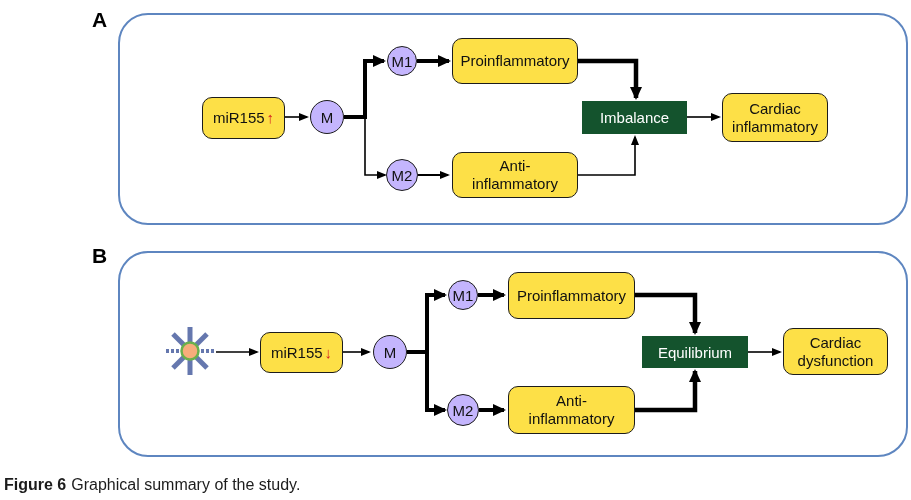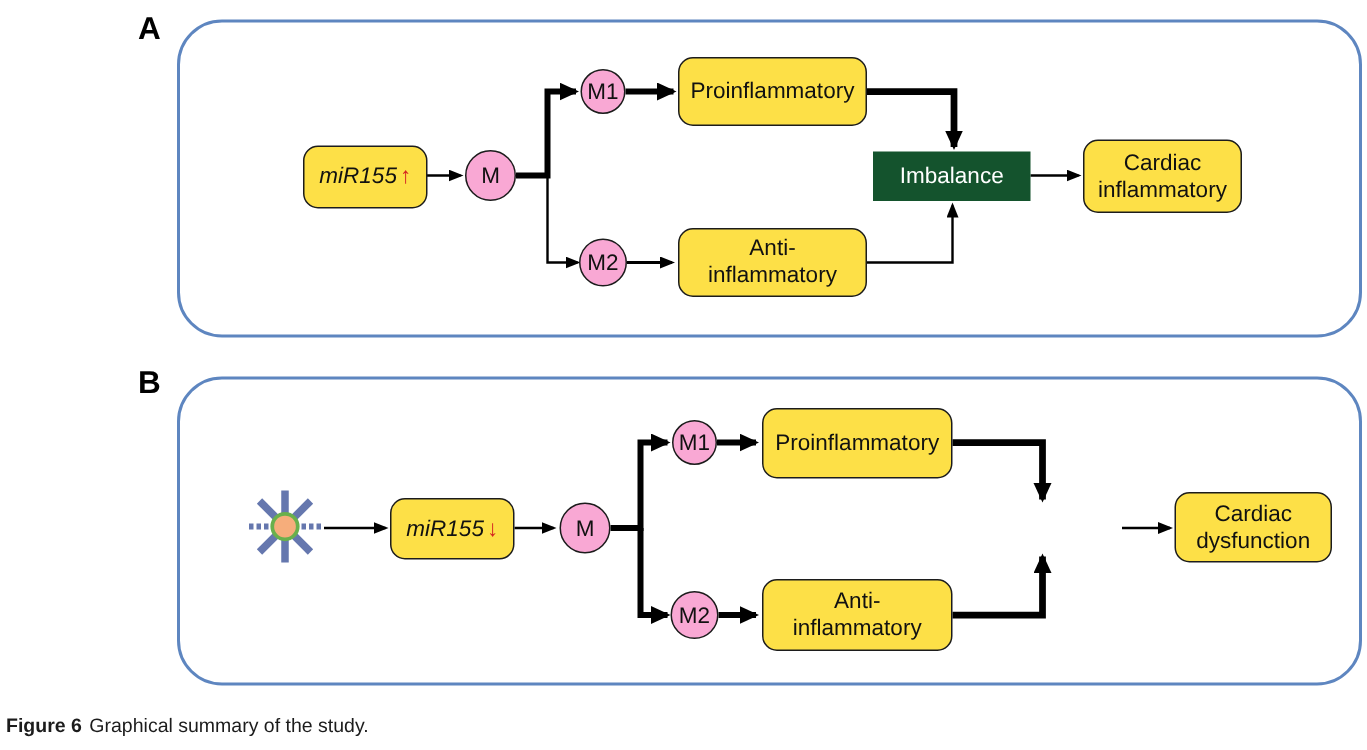--- a/index.html
+++ b/index.html
@@ -20,23 +20,23 @@
   #label-a{ left:92px; top:8px; }
   #label-b{ left:92px; top:244px; }
   svg.overlay{
     position:absolute; left:0; top:0; z-index:2; pointer-events:none;
   }
   .box{
     position:absolute; background:#fde047; border:1.7px solid #1c1c1c; border-radius:10px;
     display:flex; flex-direction:column; align-items:center; justify-content:center;
     font-size:15px; line-height:1.2; text-align:center; z-index:3; box-sizing:border-box;
   }
-  .box.row{ flex-direction:row;font-style:italic; }
+  .box.row{ flex-direction:row; }
   .node{
-    position:absolute; background:#f9a8d4; border:1.7px solid #1c1c1c; border-radius:50%;
+    position:absolute; background:#c4b5fd; border:1.7px solid #1c1c1c; border-radius:50%;
     display:flex; align-items:center; justify-content:center; font-size:15px;
     z-index:3; box-sizing:border-box;
   }
   .blackbox{
     position:absolute; background:#14532d; color:#fff;
     display:flex; align-items:center; justify-content:center; font-size:15px;
     z-index:3; box-sizing:border-box;
   }
   .red-arrow{ color:#d42422; font-weight:bold; margin-left:2px; }
   
@@ -54,21 +54,21 @@
             font-size:15px; line-height:1.25; z-index:3; }
   #pb-mir { left:260px; top:332px; width:83px;  height:41px; }
   #pb-m   { left:373px; top:335px; width:34px;  height:34px; }
   #pb-m1  { left:448px; top:280px; width:30px;  height:30px; }
   #pb-m2  { left:447px; top:394px; width:32px;  height:32px; }
   #pb-pro { left:508px; top:272px; width:127px; height:47px; }
   #pb-anti{ left:508px; top:386px; width:127px; height:48px; }
   #pb-equ { left:642px; top:336px; width:106px; height:32px; }
   #pb-out { left:783px; top:328px; width:105px; height:47px; }
   .caption{
-    position:absolute; left:4px; top:476px; font-size:13px; color:#1c1c1c; z-index:3;text-align:center;
+    position:absolute; left:4px; top:476px; font-size:16px; color:#1c1c1c; z-index:3;text-align:center;
   }
   .caption .cap-label{ font-weight:bold; margin-right:5px; }
 </style>
 </head>
 <body>
 
 <div class="canvas">
 
   <div class="panel" id="panel-a"></div>
   <div class="panel" id="panel-b"></div>
@@ -142,20 +142,21 @@
   <div class="node" id="pb-m">M</div>
   <div class="node" id="pb-m1">M1</div>
   <div class="node" id="pb-m2">M2</div>
   <div class="box" id="pb-pro">
     <span>Proinflammatory</span>
   </div>
   <div class="box" id="pb-anti">
     <span>Anti-</span>
     <span>inflammatory</span>
   </div>
+  <div class="blackbox" id="pb-equ">Equilibrium</div>
   <div class="box" id="pb-out">
     <span>Cardiac</span>
     <span>dysfunction</span>
   </div>
 
   <div class="caption">
     <span class="cap-label">Figure 6</span><span>Graphical summary of the study.</span>
   </div>
 
 </div>

